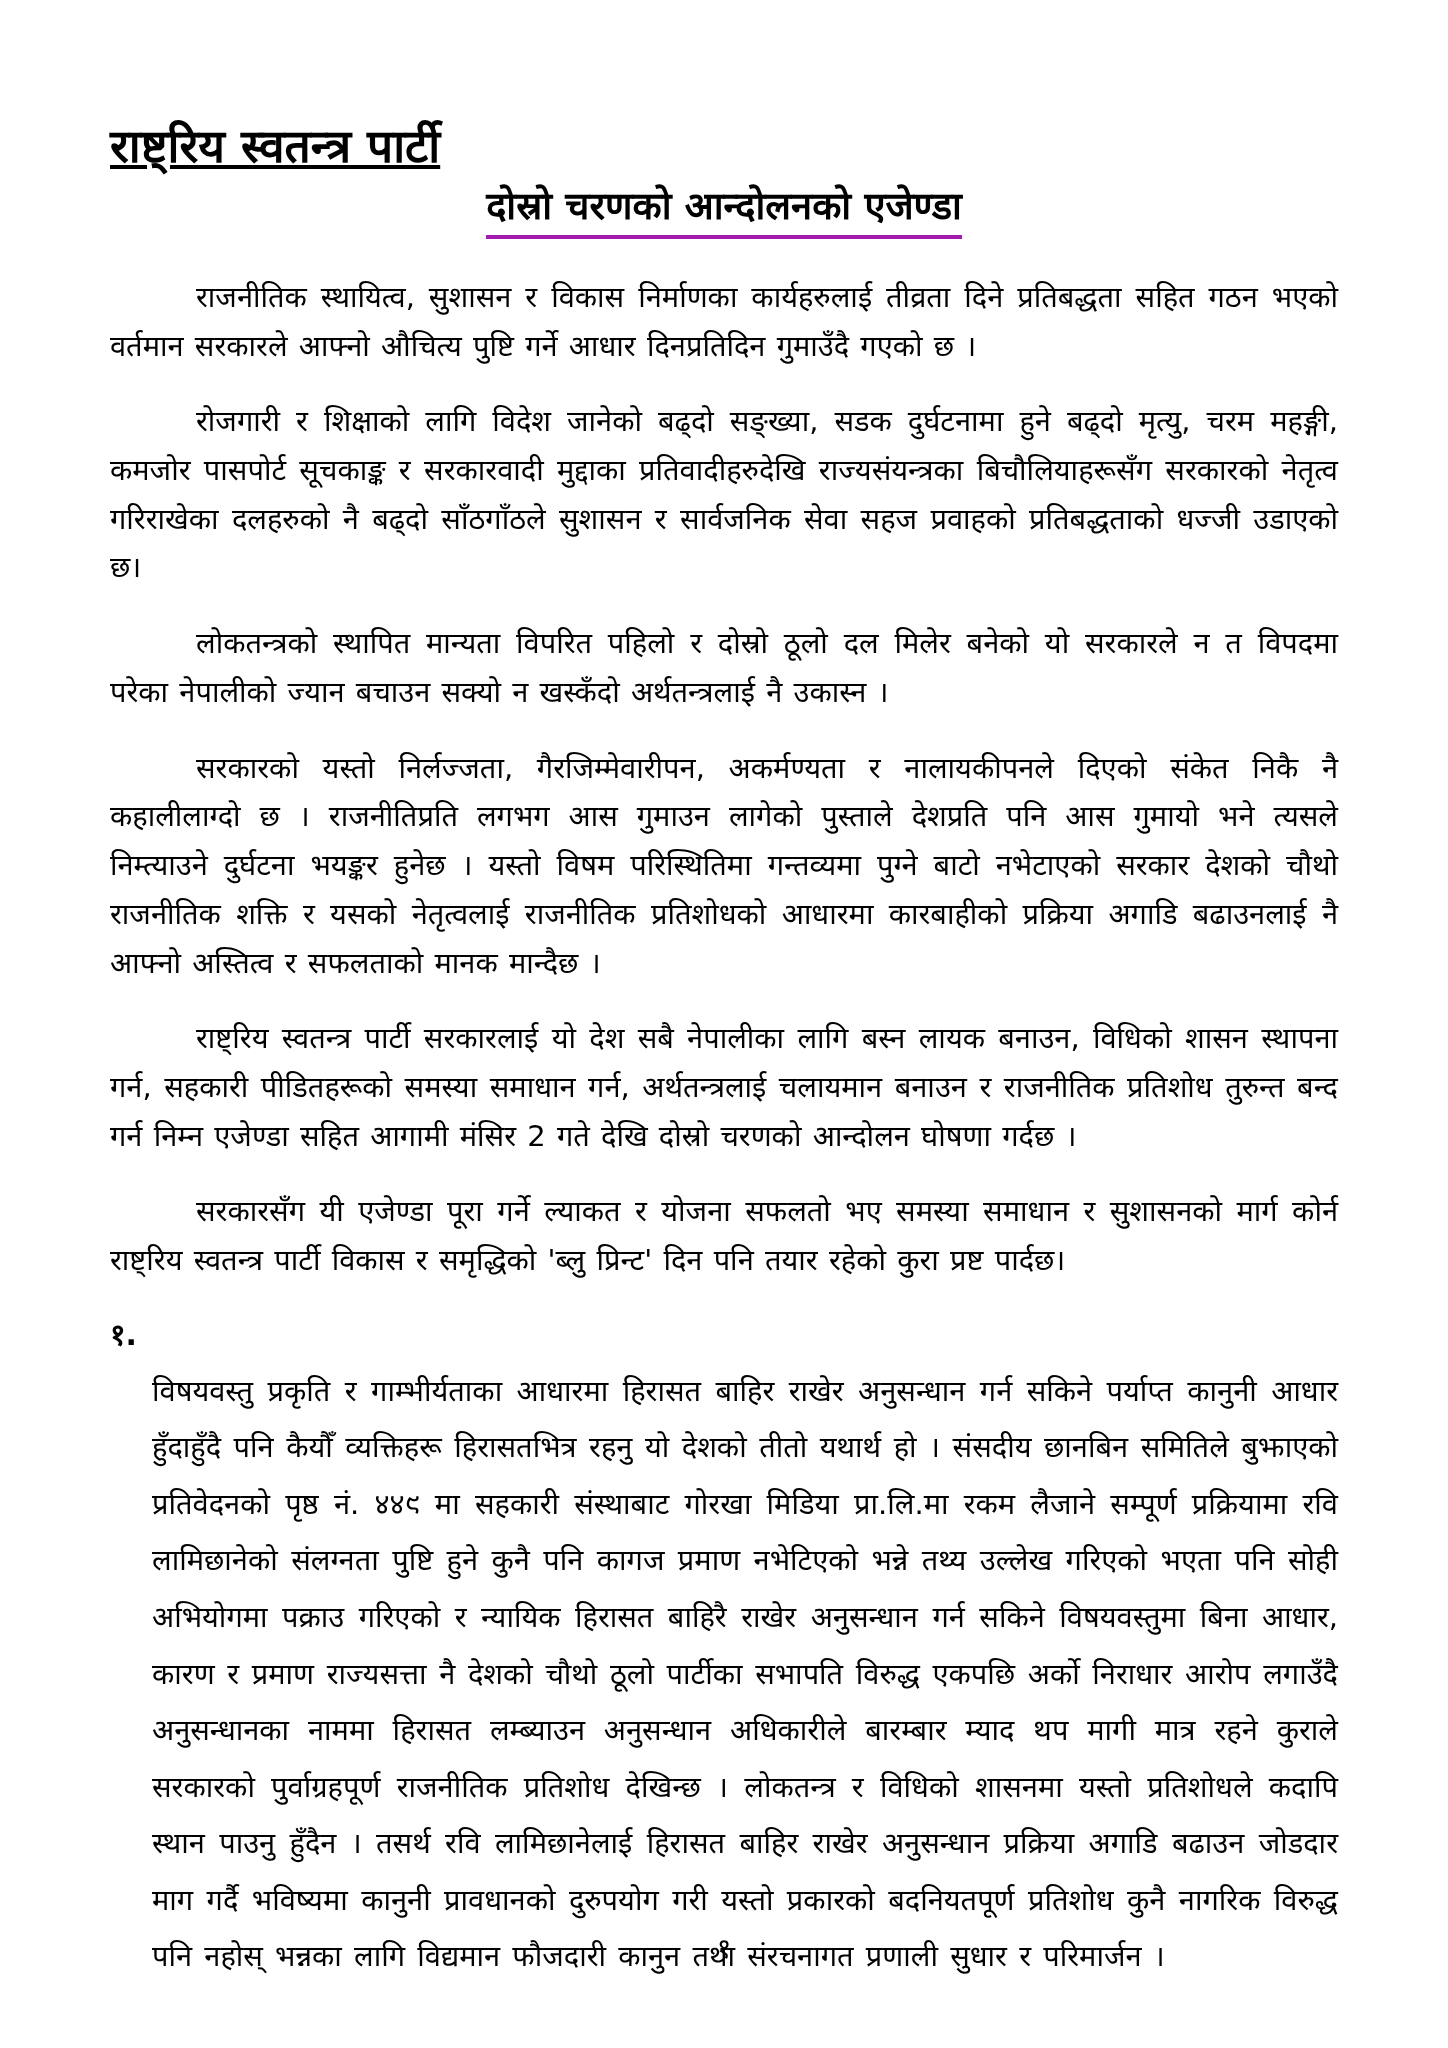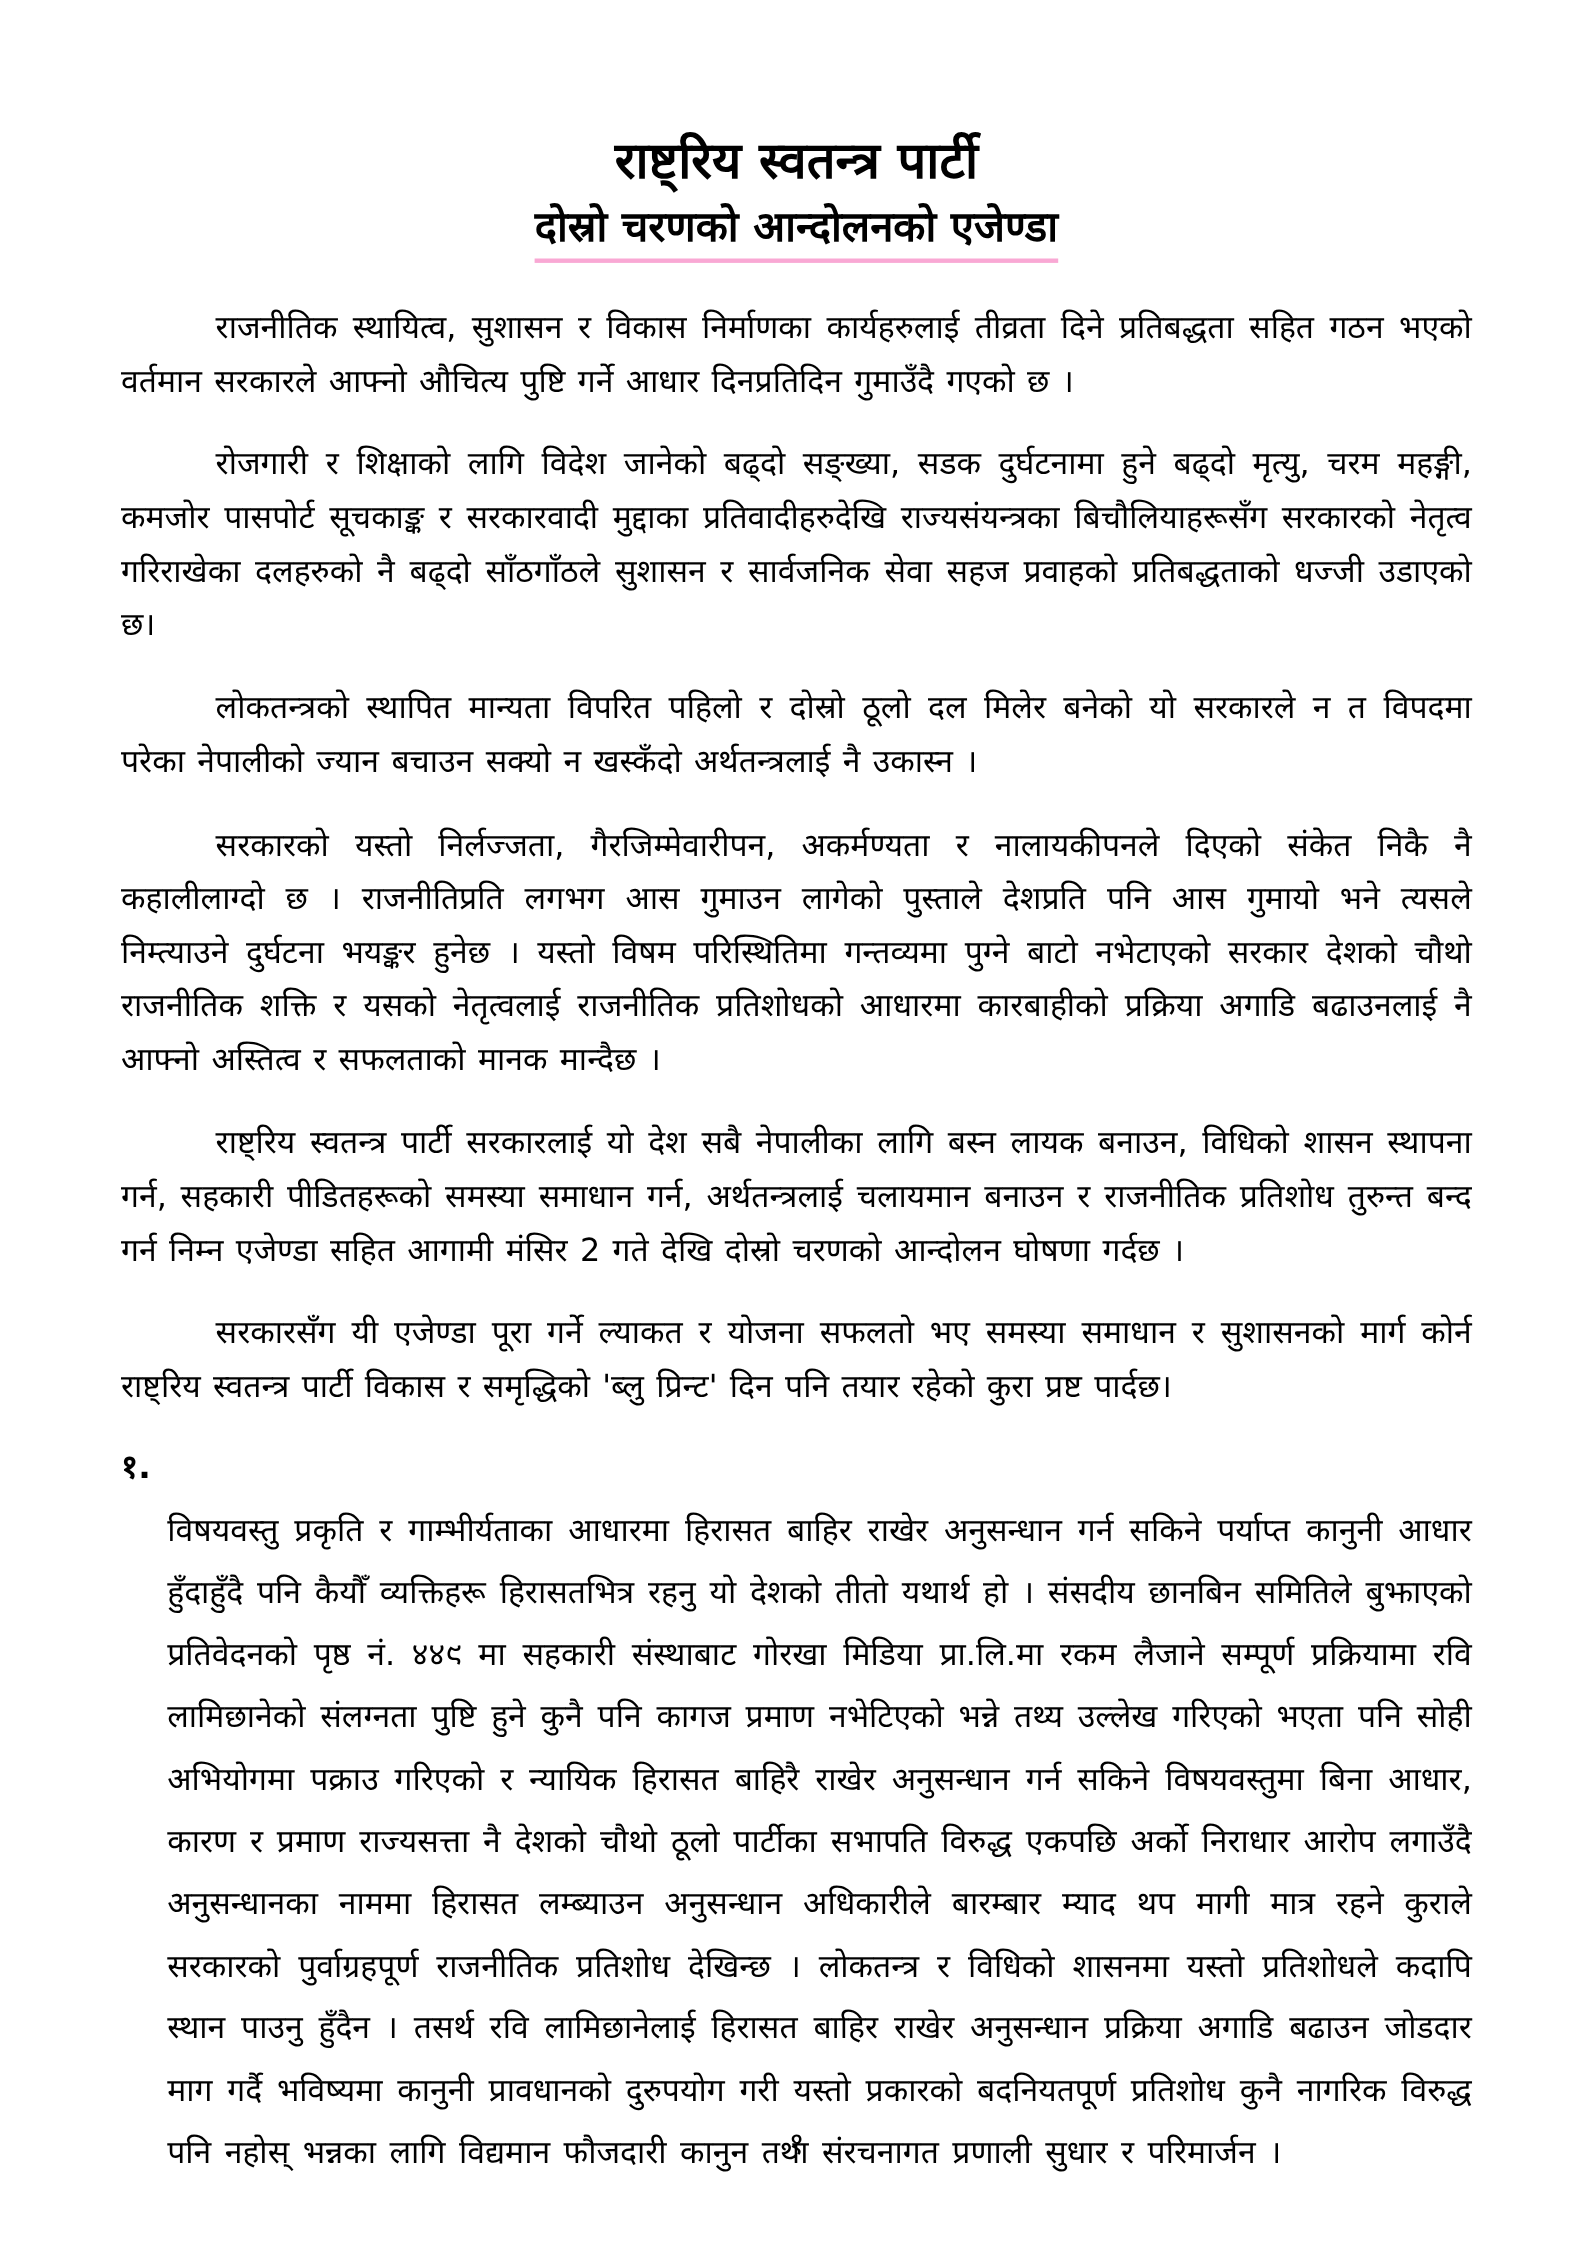--- a/index.html
+++ b/index.html
@@ -13,36 +13,36 @@
     height: 2048px;
     margin: 0 auto;
     background: #ffffff;
     color: #000000;
     font-family: "DejaVu Sans", sans-serif;
     box-sizing: border-box;
     padding: 118px 110px 0 110px;
     overflow: hidden;
   }
   .doc-title {
-    text-align: center;
     font-size: 46px;
     font-weight: 700;
     line-height: 1.25;
     margin: 0 0 6px 0;
+    text-decoration: underline;
   }
   .doc-subtitle-wrap {
     text-align: center;
     margin: 0 0 34px 0;
   }
   .doc-subtitle {
     display: inline-block;
     font-size: 38px;
     font-weight: 700;
     line-height: 1.3;
-    border-bottom: 4px solid #f9a8d4;
+    border-bottom: 4px solid #a21caf;
     padding-bottom: 4px;
   }
   .body-para {
     font-size: 29px;
     line-height: 1.68;
     text-align: justify;
     text-indent: 86px;
     margin: 0 0 27px 0;
     word-spacing: 2px;
   }

